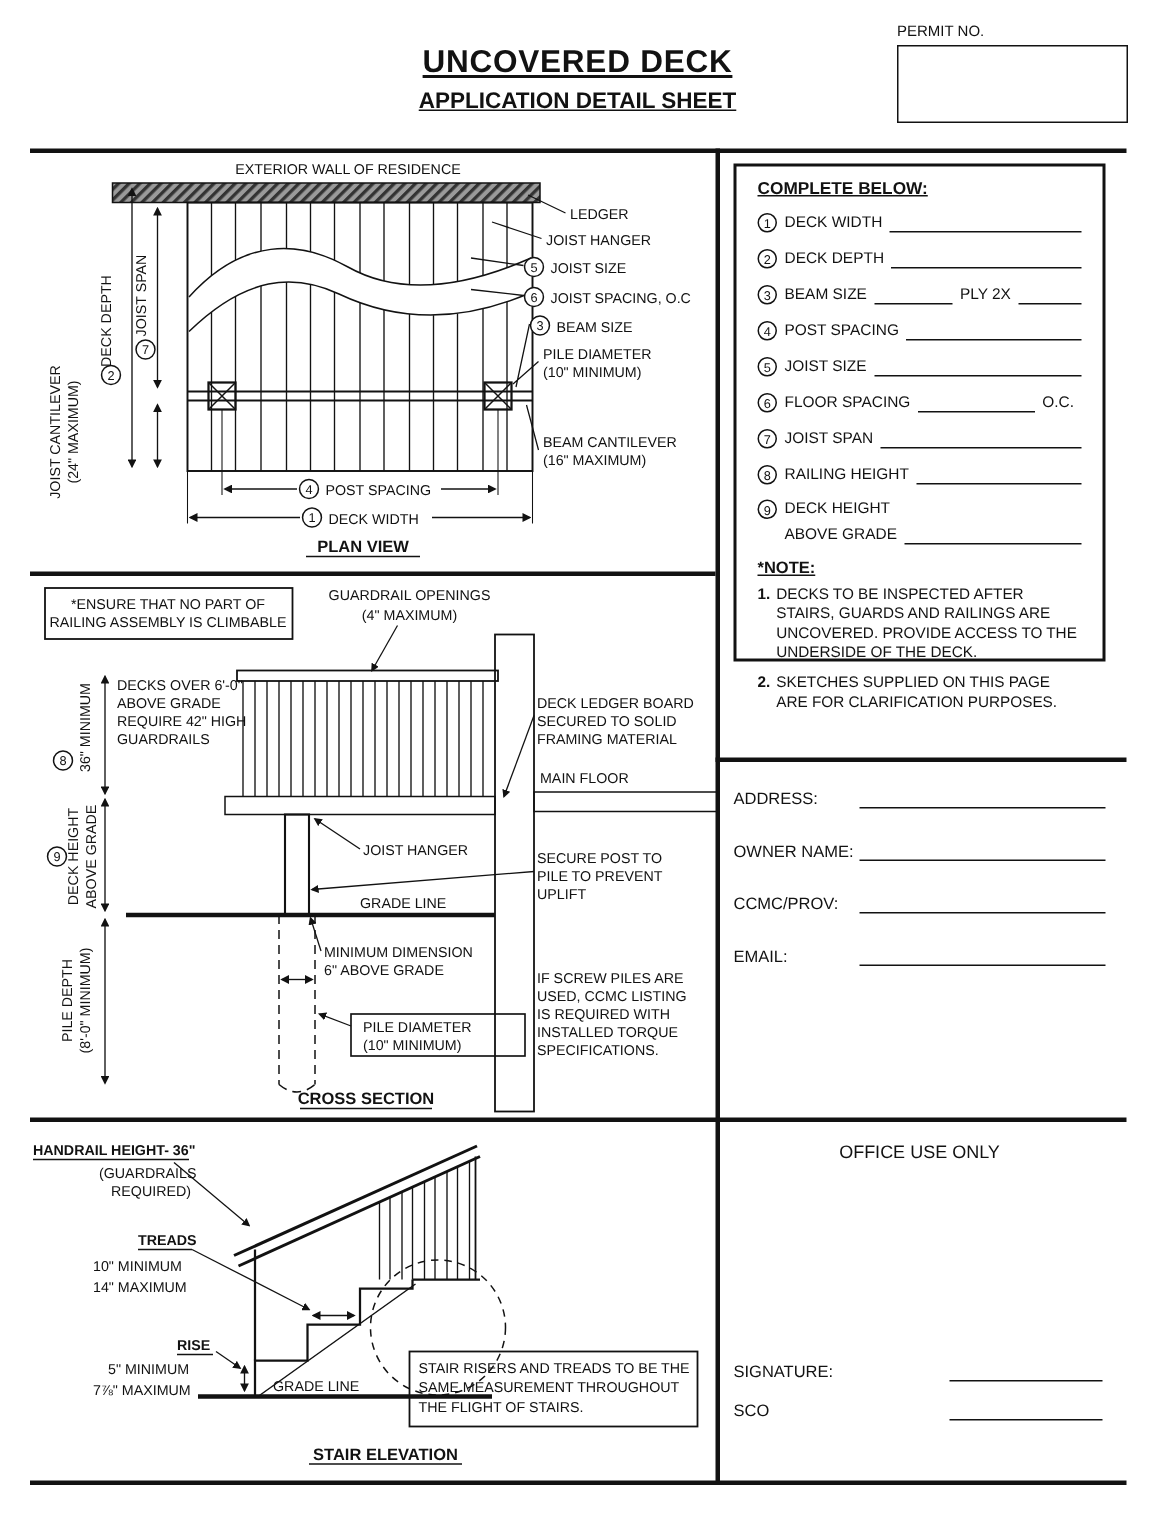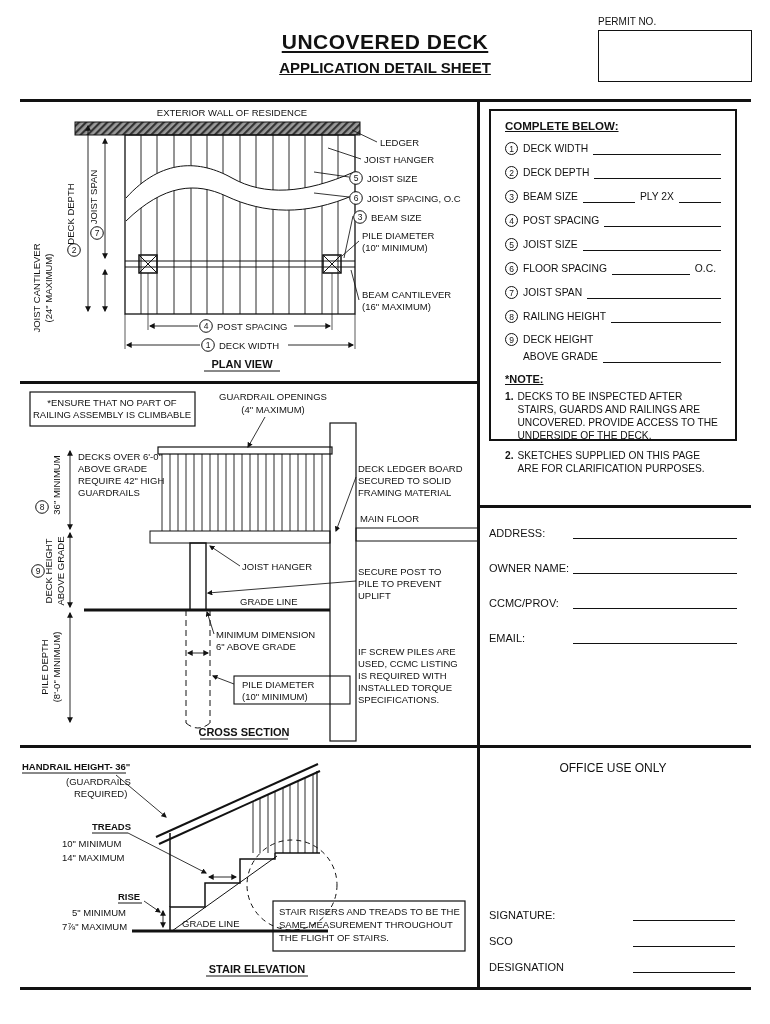--- a/index.html
+++ b/index.html
@@ -344,20 +344,16 @@
     <div class="otitle">OFFICE USE ONLY</div>
     <div class="xfields">
       <div class="xrow">
         <span class="xlabel">SIGNATURE:</span>
         <span class="xline"></span>
       </div>
       <div class="xrow">
         <span class="xlabel">SCO</span>
         <span class="xline"></span>
       </div>
-      <div class="xrow">
-        <span class="xlabel">DESIGNATION</span>
-        <span class="xline"></span>
-      </div>
     </div>
   </div>
 
 </div>
 
 </body></html>

